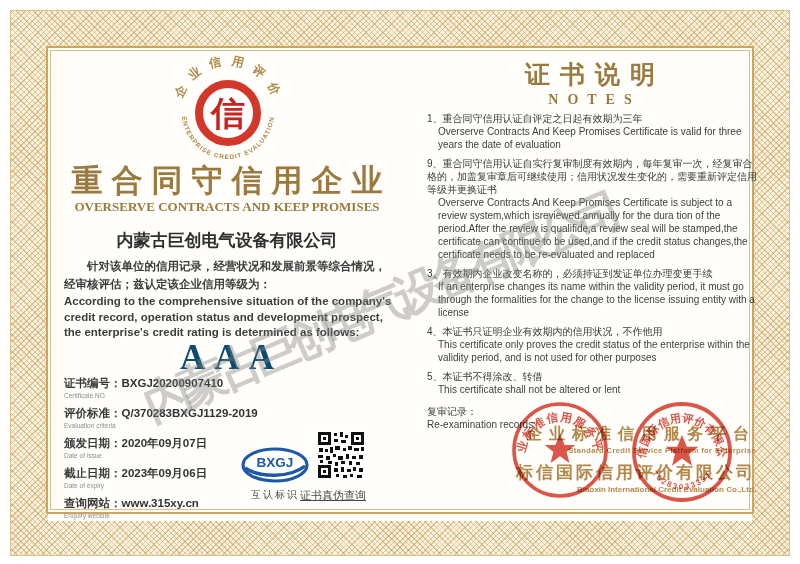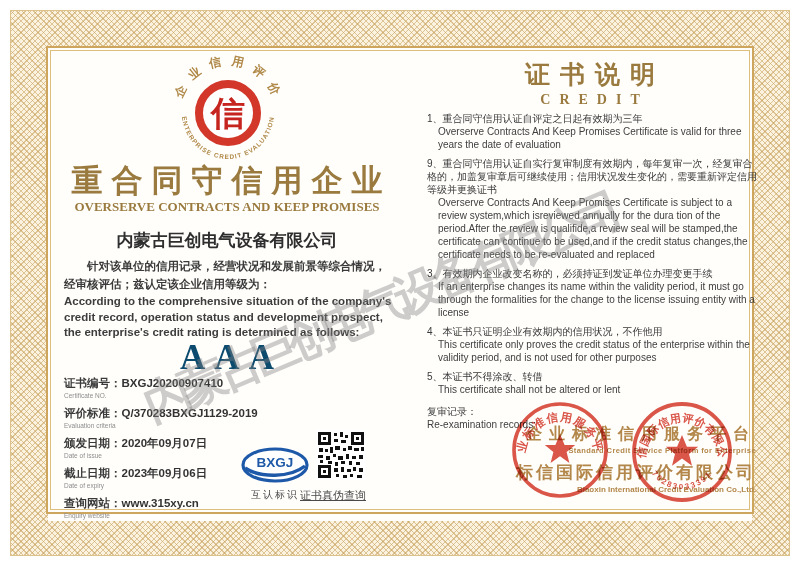--- a/index.html
+++ b/index.html
@@ -179,21 +179,21 @@
         <rect x="43" y="38" width="4" height="4"></rect>
       <rect x="20" y="44" width="3" height="3"></rect>
         <rect x="27" y="45" width="4" height="3"></rect>
         <rect x="34" y="44" width="3" height="3"></rect>
         <rect x="41" y="45" width="5" height="3"></rect>
     </g>
   </svg>
   <div class="qr-caption">证书真伪查询</div>
 
   <div class="notes-title-cn">证书说明</div>
-  <div class="notes-title-en">CREDIT</div>
+  <div class="notes-title-en">NOTES</div>
 
   <div class="notes">
     <div class="note">
       <div class="note-cn">1、重合同守信用认证自评定之日起有效期为三年</div>
       <div class="note-en">Overserve Contracts And Keep Promises Certificate is valid for three years the date of evaluation</div>
     </div>
     <div class="note">
       <div class="note-cn">9、重合同守信用认证自实行复审制度有效期内，每年复审一次，经复审合格的，加盖复审章后可继续使用；信用状况发生变化的，需要重新评定信用等级并更换证书</div>
       <div class="note-en">Overserve Contracts And Keep Promises Certificate is subject to a review system,which isreviewed annually for the dura tion of the period.After the review is qualifide,a review seal will be stamped,the certificate can continue to be used,and if the credit status changes,the certificate needs to be re-evaluated and replaced</div>
     </div>

